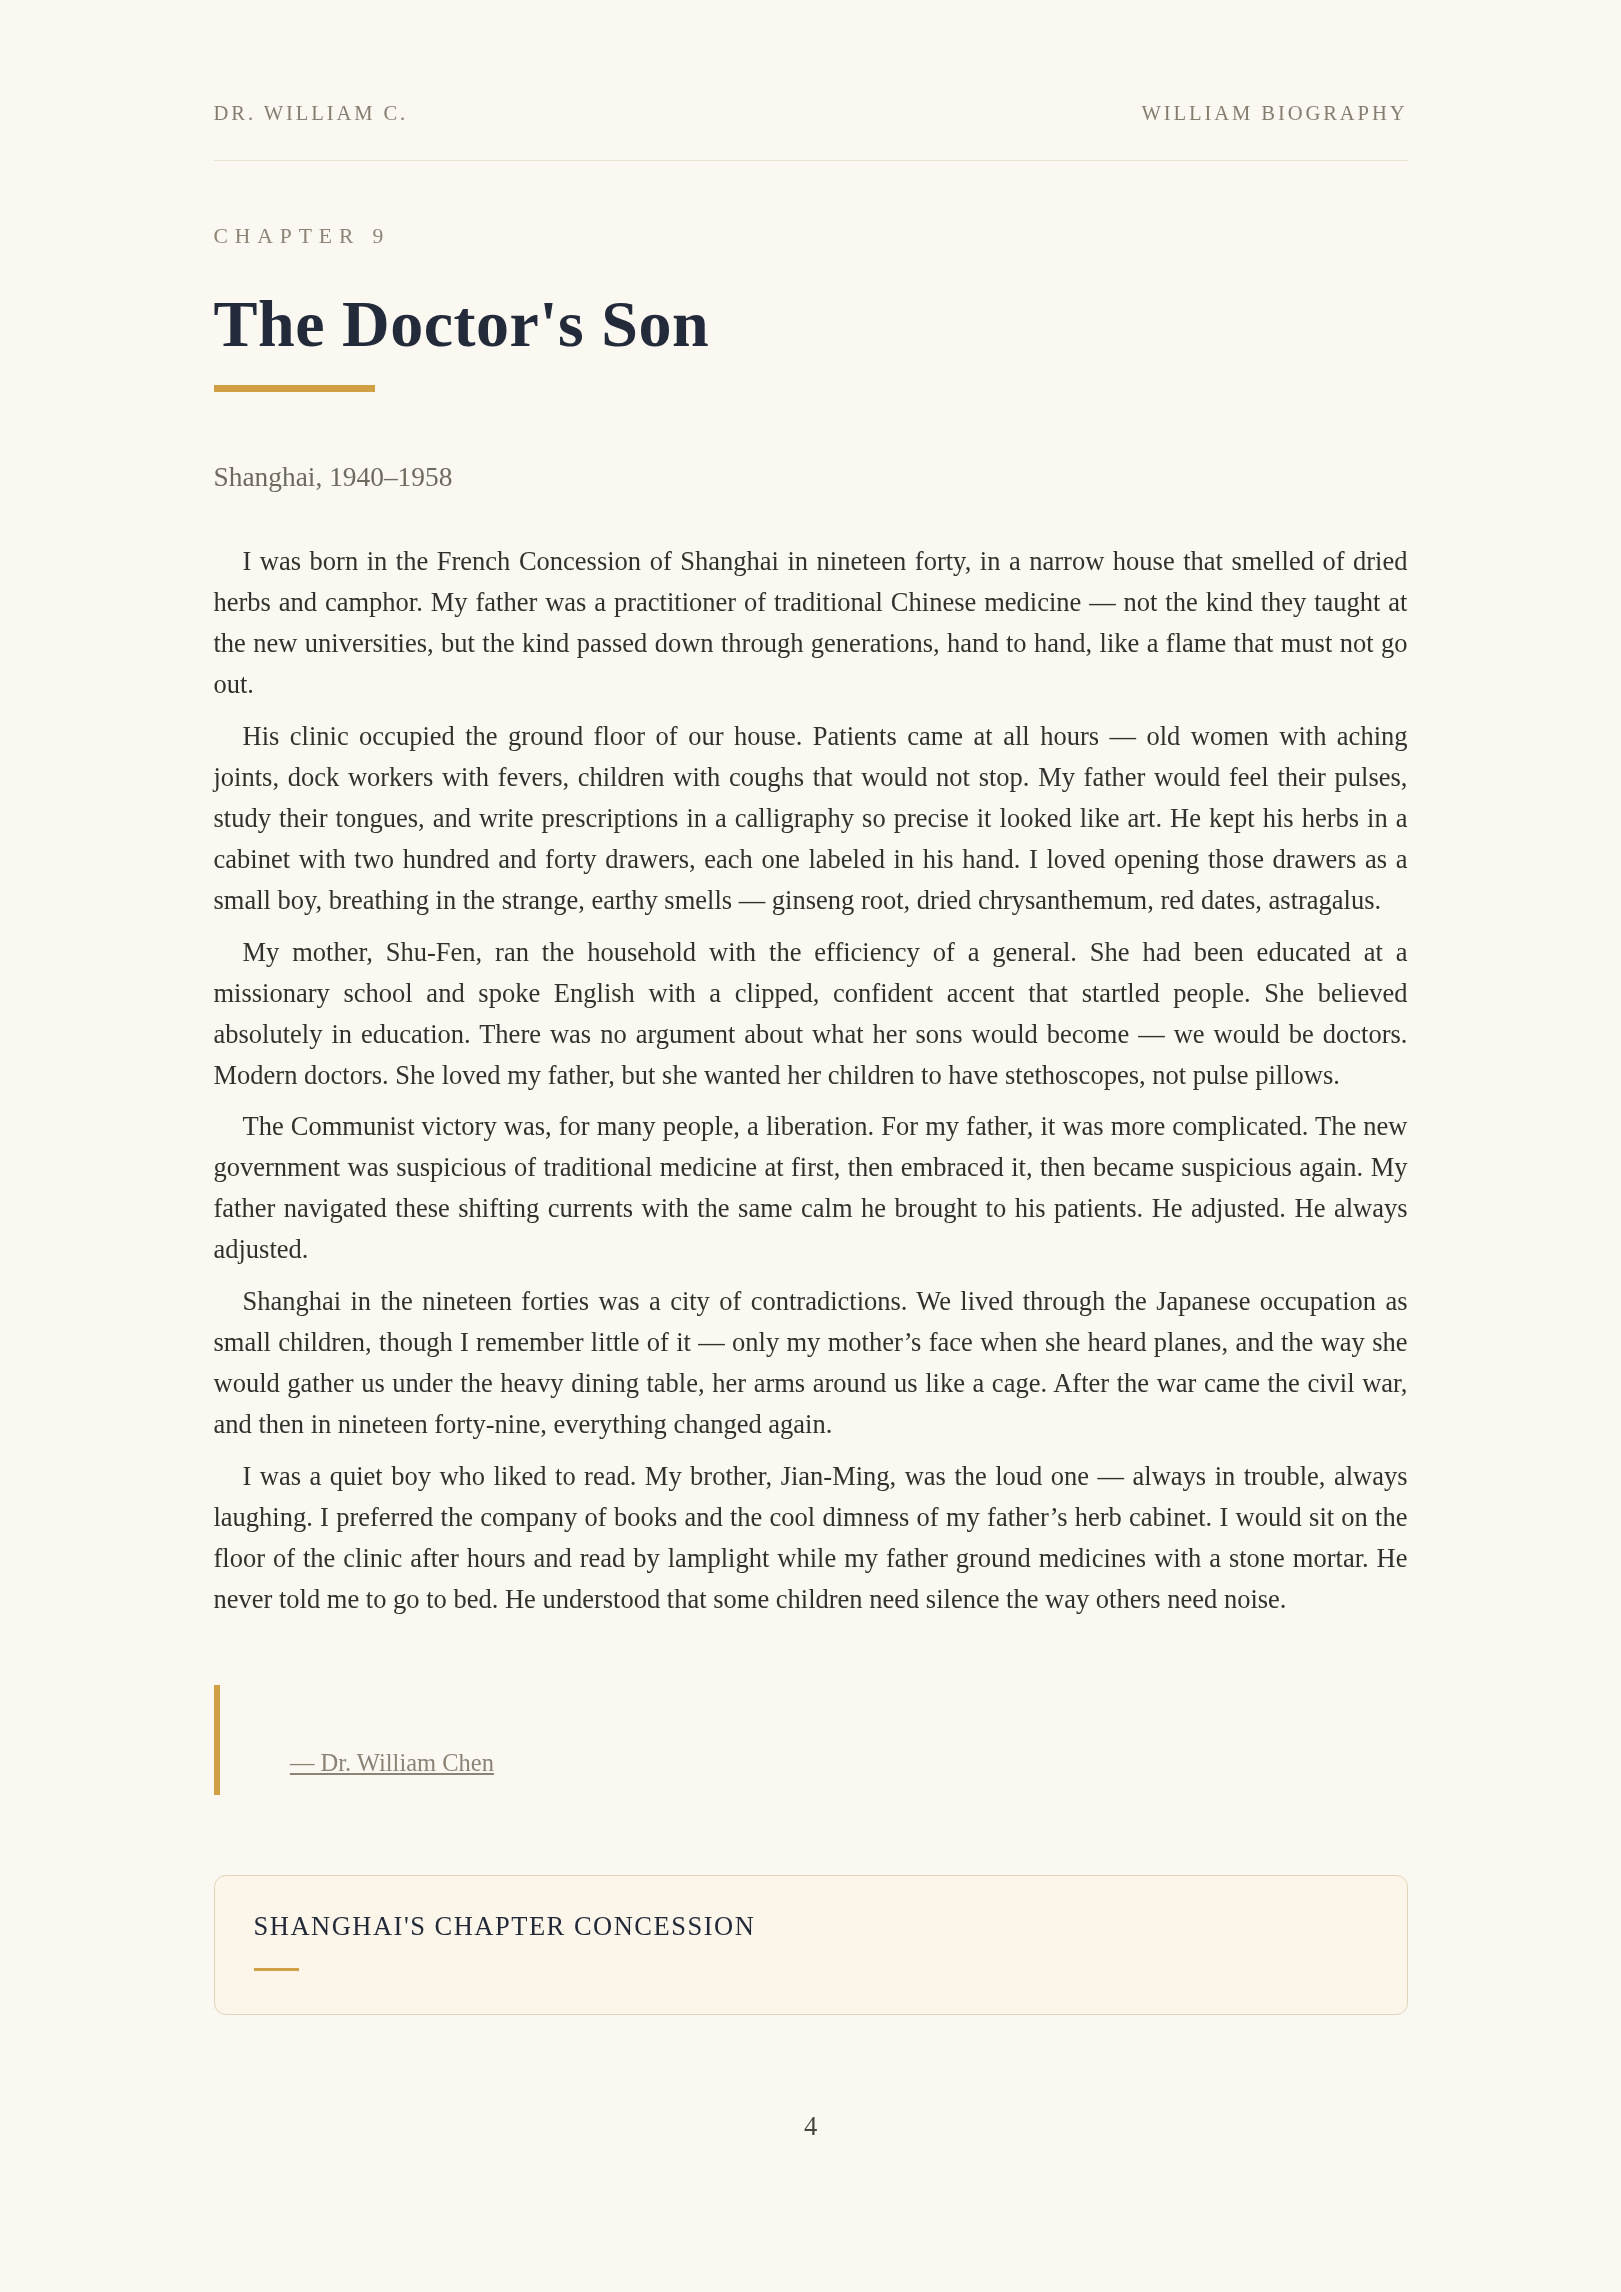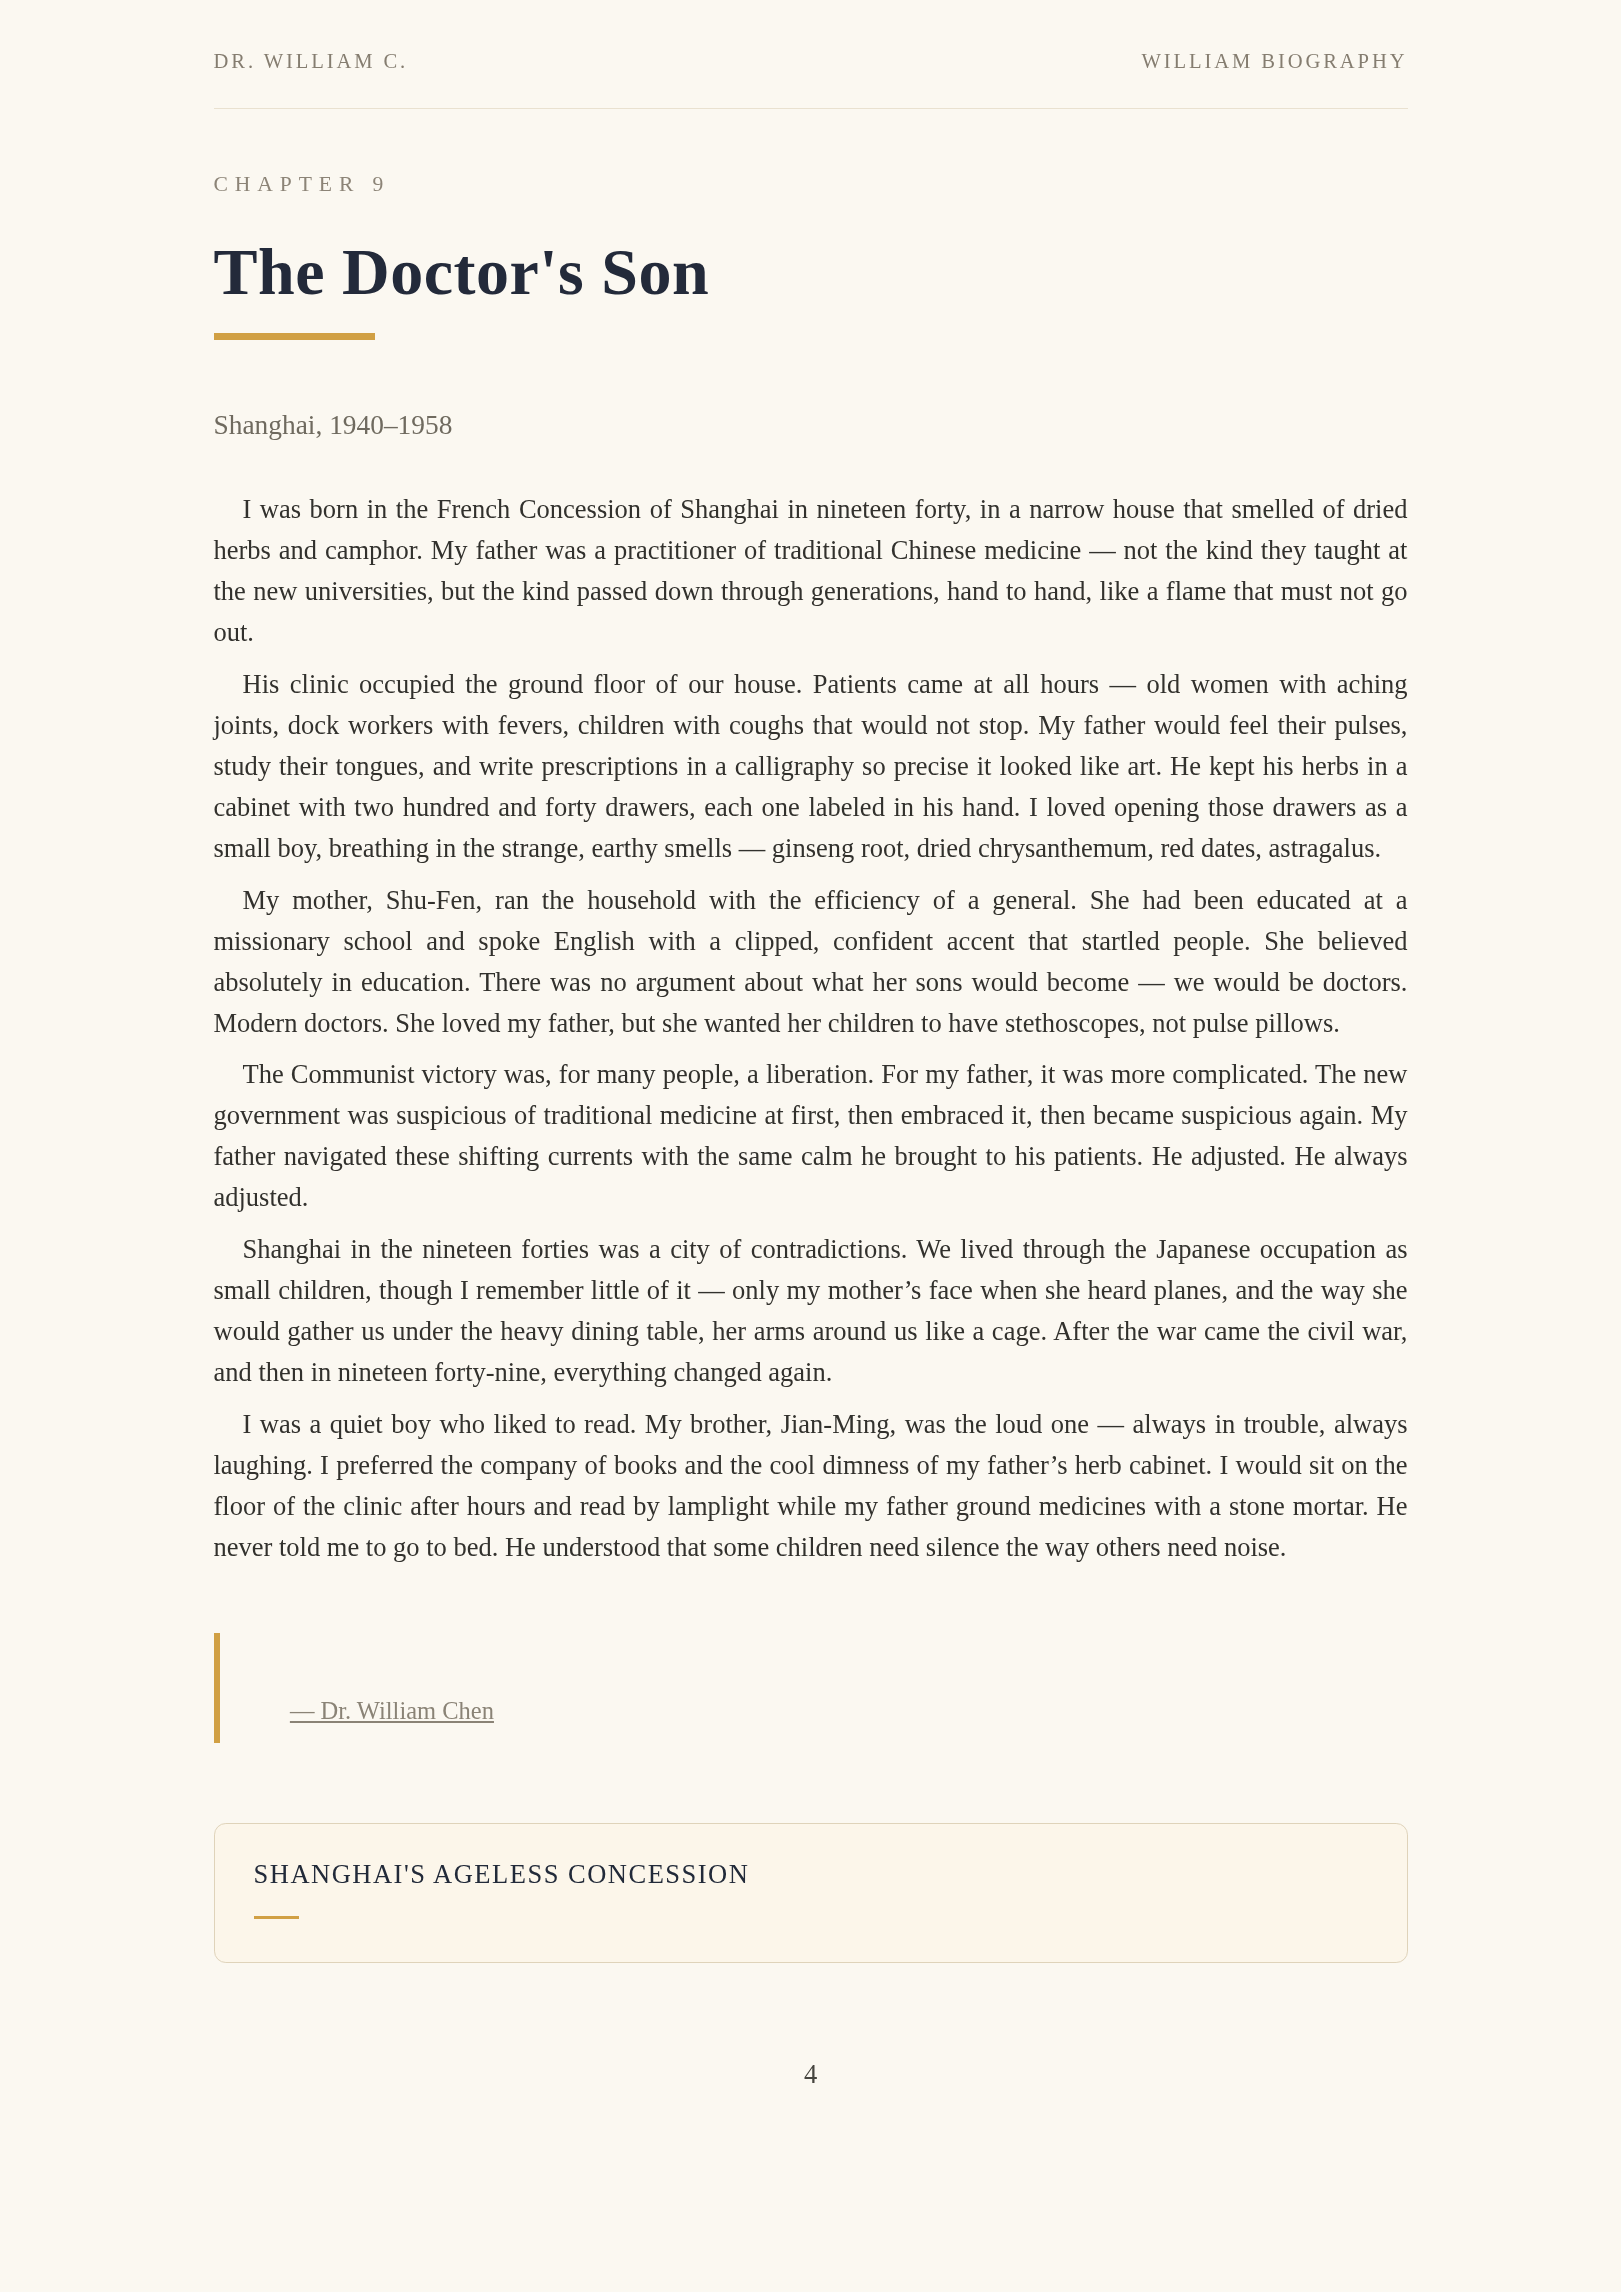--- a/index.html
+++ b/index.html
@@ -8,21 +8,21 @@
     background: #FBF8F1;
     font-family: "Liberation Serif", "DejaVu Serif", serif;
     -webkit-font-smoothing: antialiased;
   }
   .page {
     position: relative;
     width: 1578px;
     height: 2293px;
     margin: 0 auto;
     background: #FBF8F1;
-    padding: 50px 192px 0 192px;
+    padding: 102px 192px 0 192px;
   }
   
   .running-header {
     display: flex;
     justify-content: space-between;
     align-items: baseline;
     font-size: 20.6px;
     letter-spacing: 2.9px;
     color: #857D70;
   }
@@ -145,21 +145,21 @@
     <p>The Communist victory was, for many people, a liberation. For my father, it was more complicated. The new government was suspicious of traditional medicine at first, then embraced it, then became suspicious again. My father navigated these shifting currents with the same calm he brought to his patients. He adjusted. He always adjusted.</p>
     <p>Shanghai in the nineteen forties was a city of contradictions. We lived through the Japanese occupation as small children, though I remember little of it — only my mother’s face when she heard planes, and the way she would gather us under the heavy dining table, her arms around us like a cage. After the war came the civil war, and then in nineteen forty-nine, everything changed again.</p>
     <p>I was a quiet boy who liked to read. My brother, Jian-Ming, was the loud one — always in trouble, always laughing. I preferred the company of books and the cool dimness of my father’s herb cabinet. I would sit on the floor of the clinic after hours and read by lamplight while my father ground medicines with a stone mortar. He never told me to go to bed. He understood that some children need silence the way others need noise.</p>
   </div>
 
   <blockquote class="pull-quote">
     <div class="quote-attribution">— Dr. William Chen</div>
   </blockquote>
 
   <div class="callout-box">
-    <div class="callout-title">SHANGHAI'S AGELESS CONCESSION</div>
+    <div class="callout-title">SHANGHAI'S CHAPTER CONCESSION</div>
     <div class="callout-dash"></div>
   </div>
 
   <div class="page-footer">
     <span>4</span>
   </div>
 
 </div>
 
 

